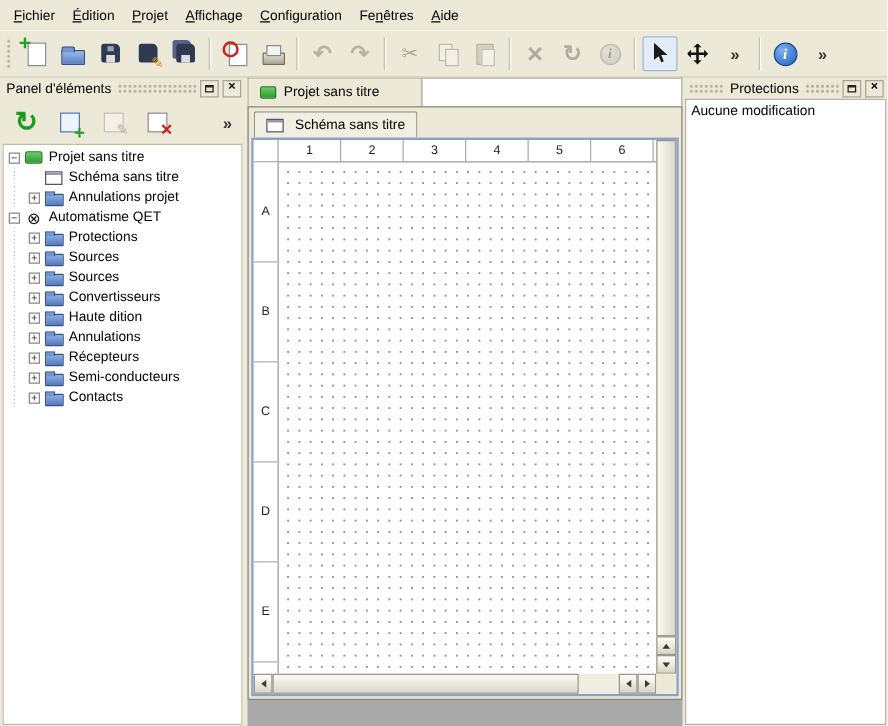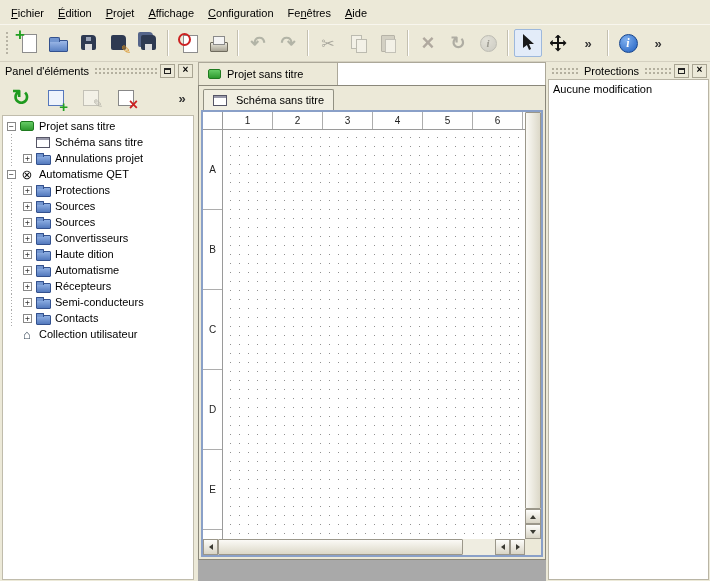--- a/index.html
+++ b/index.html
@@ -343,44 +343,39 @@
           <div class="tree-row">
             <span class="tree-indent"></span>
             <span class="tree-expand">+</span>
             <span class="titem-icon i-folder"></span>
             <span class="tree-label">Haute dition</span>
           </div>
           <div class="tree-row">
             <span class="tree-indent"></span>
             <span class="tree-expand">+</span>
             <span class="titem-icon i-folder"></span>
-            <span class="tree-label">Automatisme</span>
+            <span class="tree-label">Annulations</span>
           </div>
           <div class="tree-row">
             <span class="tree-indent"></span>
             <span class="tree-expand">+</span>
             <span class="titem-icon i-folder"></span>
             <span class="tree-label">Récepteurs</span>
           </div>
           <div class="tree-row">
             <span class="tree-indent"></span>
             <span class="tree-expand">+</span>
             <span class="titem-icon i-folder"></span>
             <span class="tree-label">Semi-conducteurs</span>
           </div>
           <div class="tree-row">
             <span class="tree-indent"></span>
             <span class="tree-expand">+</span>
             <span class="titem-icon i-folder"></span>
             <span class="tree-label">Contacts</span>
-          </div>
-          <div class="tree-row">
-            <span class="tree-expand hidden"></span>
-            <span class="titem-icon i-home"></span>
-            <span class="tree-label">Collection utilisateur</span>
           </div>
         </div>
     </div>
 
     <div class="center">
       <div class="mdi-tabbar">
         <div class="mdi-tab">
           <span class="i-project"></span>
           <span>Projet sans titre</span>
         </div>

